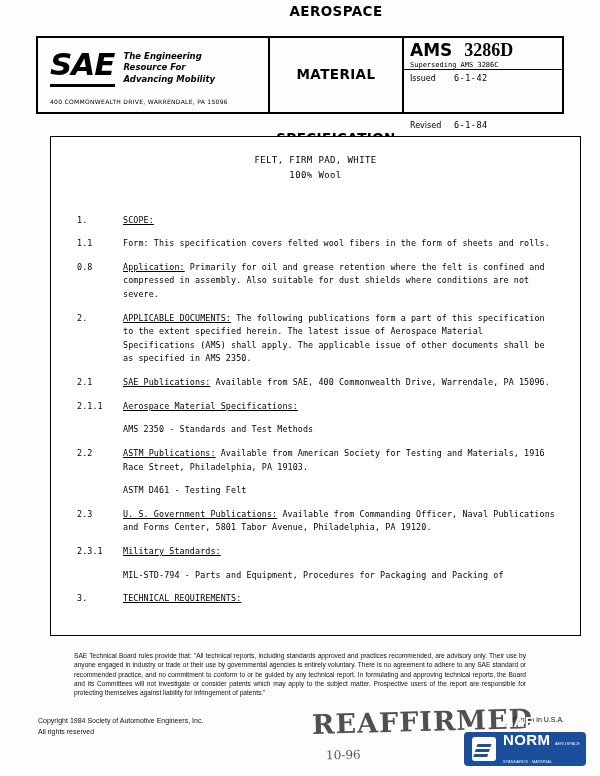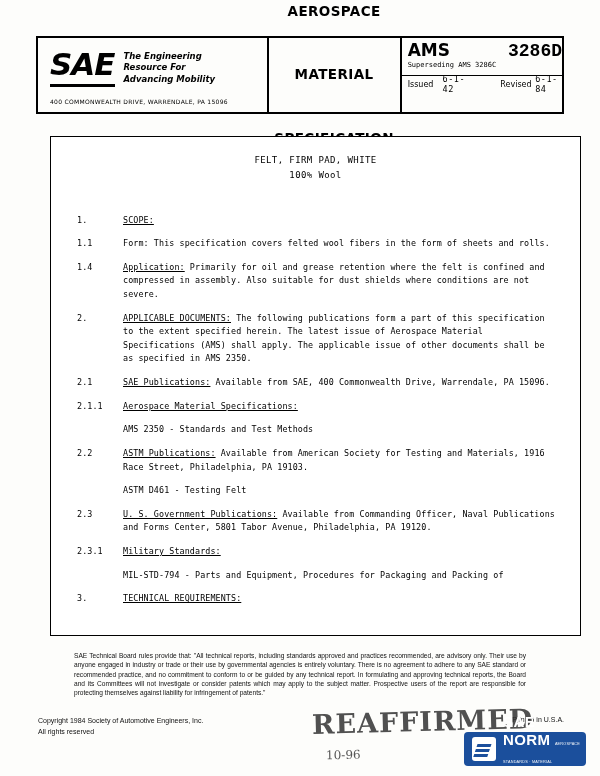--- a/index.html
+++ b/index.html
@@ -105,34 +105,33 @@
     align-items: baseline;
     gap: 12px;
     padding-top: 2px;
   }
   .ams-label {
     font-family: "DejaVu Sans", sans-serif;
     font-weight: bold;
     font-size: 17px;
   }
   .ams-number {
-    font-family: Liberation Mono, monospace;
+    font-family: Liberation Serif, serif;
     font-weight: bold;
     font-size: 18px;
-    margin-left: 46px;
   }
   .ams-superseding {
     font-family: "DejaVu Sans Mono", monospace;
     font-size: 7px;
     margin-top: 0px;
   }
   .hdr-dates {
     flex: 1;
     display: flex;
-    flex-direction: row;
+    flex-direction: column;
     justify-content: center;
     padding-left: 6px;
     font-family: "DejaVu Sans", sans-serif;
     font-size: 8px;
     gap: 31px;
   }
   .date-row {
     display: flex;
     align-items: center;
     height: 16px;
@@ -330,21 +329,21 @@
     <div class="content" id="clause-list">
         <div class="clause">
           <span class="cl-num">1.</span>
           <span class="cl-body"><span style="text-decoration: underline;">SCOPE:</span><span></span></span>
         </div>
         <div class="clause">
           <span class="cl-num">1.1</span>
           <span class="cl-body"><span style="">Form:</span><span>  This specification covers felted wool fibers in the form of sheets and rolls.</span></span>
         </div>
         <div class="clause">
-          <span class="cl-num">1.4</span>
+          <span class="cl-num">0.8</span>
           <span class="cl-body"><span style="text-decoration: underline;">Application:</span><span>  Primarily for oil and grease retention where the felt is confined and compressed in assembly.  Also suitable for dust shields where conditions are not severe.</span></span>
         </div>
         <div class="clause">
           <span class="cl-num">2.</span>
           <span class="cl-body"><span style="text-decoration: underline;">APPLICABLE DOCUMENTS:</span><span>  The following publications form a part of this specification to the extent specified herein.  The latest issue of Aerospace Material Specifications (AMS) shall apply.  The applicable issue of other documents shall be as specified in AMS 2350.</span></span>
         </div>
         <div class="clause">
           <span class="cl-num">2.1</span>
           <span class="cl-body"><span style="text-decoration: underline;">SAE Publications:</span><span>  Available from SAE, 400 Commonwealth Drive, Warrendale, PA 15096.</span></span>
         </div>

